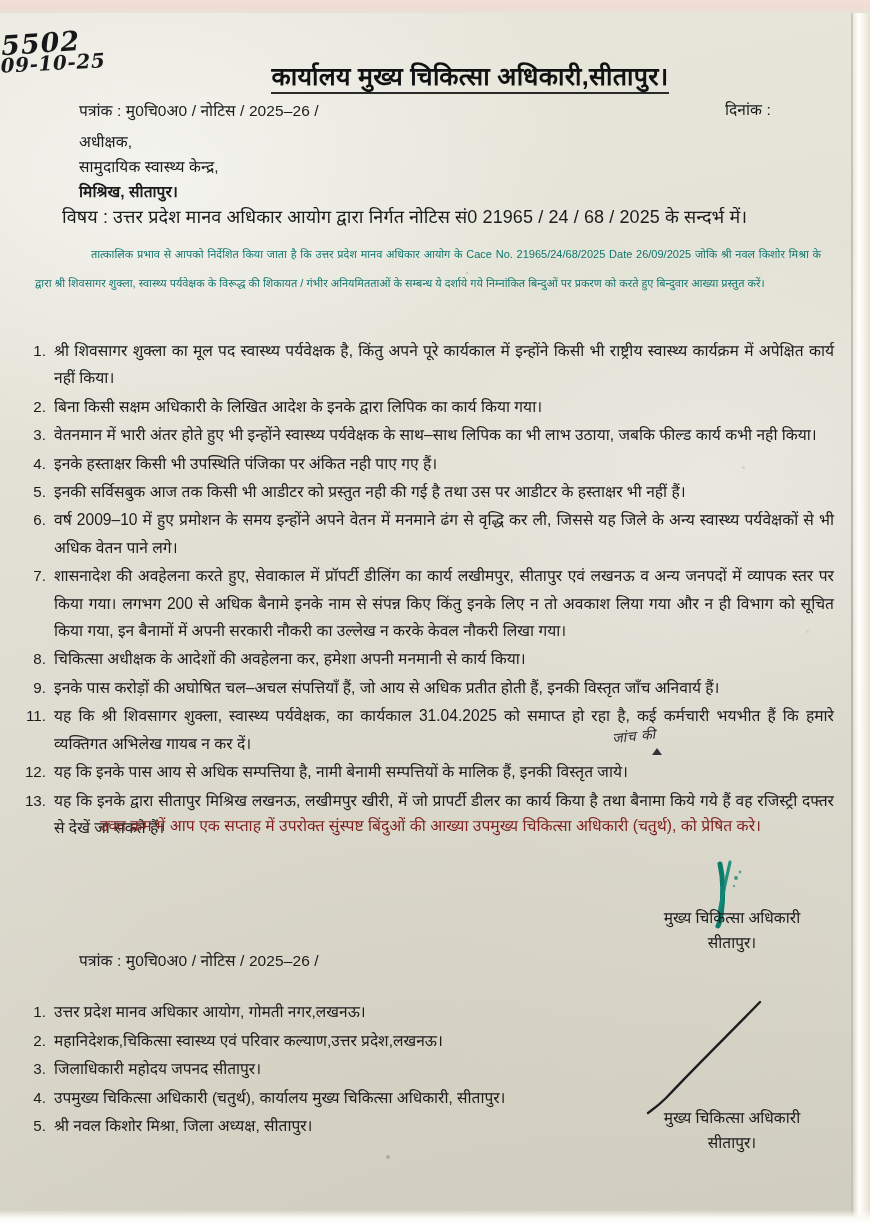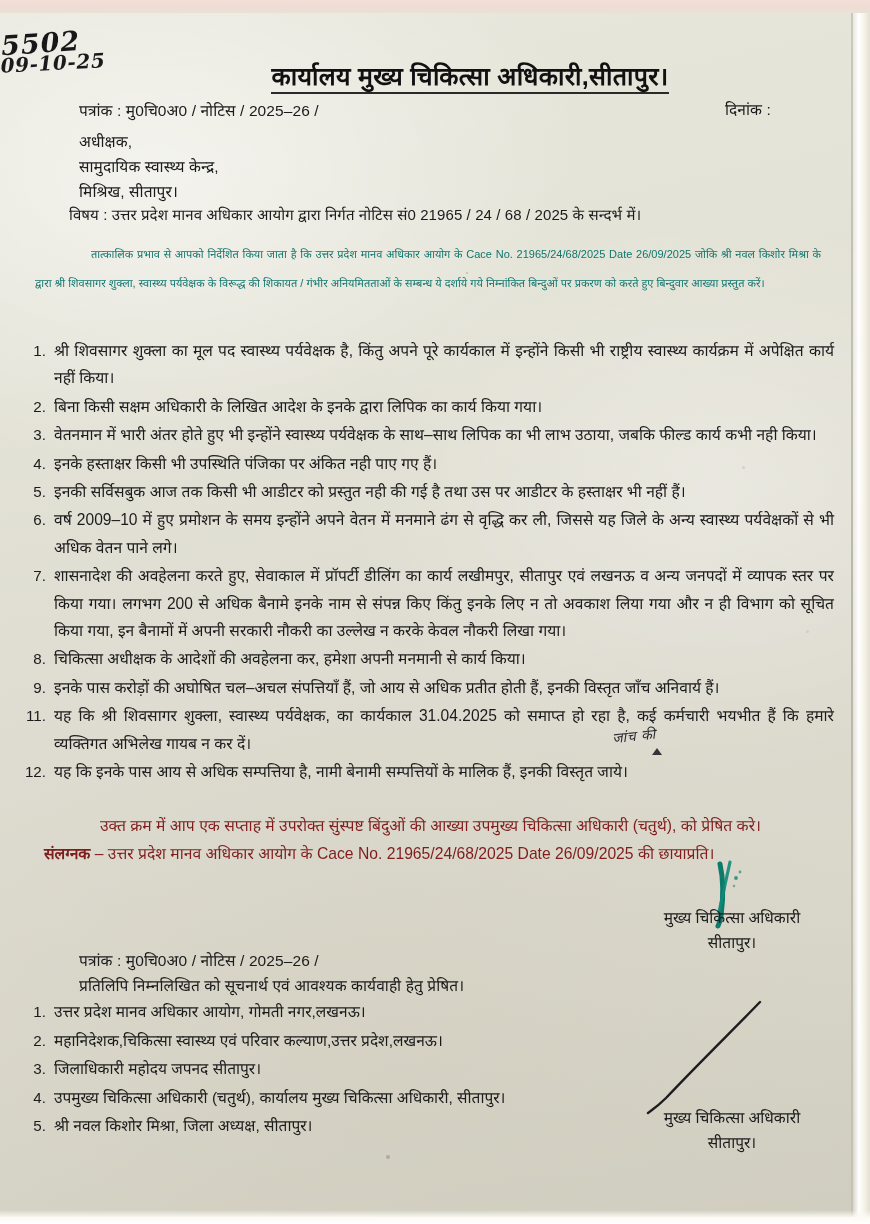--- a/index.html
+++ b/index.html
@@ -107,24 +107,24 @@
     transform: rotate(-3deg);
     letter-spacing: 0.6px;
   }
   .addr {
     left: 44px;
     font-size: 15.5px;
     text-align: center;
   }
   .addr1 { top: 130px; }
   .addr2 { top: 155px; }
-  .addr3 { top: 180px; }
+  .addr3 { top: 180px; font-weight: bold; }
   .subject {
-    left: 34px; top: 204px;
-    font-size: 15px;
+    left: 27px; top: 204px;
+    font-size: 18px;
   }
 
   .body-block {
     position: absolute;
     left: 35px; top: 240px;
     width: 786px;
     font-size: 11px;
     line-height: 29px;
     text-align: justify;
     color: #0f766e;
@@ -303,48 +303,47 @@
       <div class="pt-txt">इनके पास करोड़ों की अघोषित चल–अचल संपत्तियाँ हैं, जो आय से अधिक प्रतीत होती हैं, इनकी विस्तृत जाँच अनिवार्य हैं।</div>
     </div>
     <div class="pt">
       <div class="pt-num">11.</div>
       <div class="pt-txt">यह कि श्री शिवसागर शुक्ला, स्वास्थ्य पर्यवेक्षक, का कार्यकाल 31.04.2025 को समाप्त हो रहा है, कई कर्मचारी भयभीत हैं कि हमारे व्यक्तिगत अभिलेख गायब न कर दें।</div>
     </div>
     <div class="pt">
       <div class="pt-num">12.</div>
       <div class="pt-txt">यह कि इनके पास आय से अधिक सम्पत्तिया है, नामी बेनामी सम्पत्तियों के मालिक हैं, इनकी विस्तृत जाये।</div>
     </div>
+    <div class="pt">
+      <div class="pt-num">13.</div>
+      <div class="pt-txt">यह कि इनके द्वारा सीतापुर मिश्रिख लखनऊ, लखीमपुर खीरी, में जो प्रापर्टी डीलर का कार्य किया है तथा बैनामा किये गये हैं वह रजिस्ट्री दफ्तर से देखें जा सकते हैं।</div>
+    </div>
   </div>
 
   <div class="hand-insert">जांच की</div>
   <div class="hand-caret"></div>
 
   <div class="closing">
     <div><span class="indent">उक्त क्रम में आप एक सप्ताह में उपरोक्त सुंस्पष्ट बिंदुओं की आख्या उपमुख्य चिकित्सा अधिकारी (चतुर्थ), को प्रेषित करे।</span></div>
-    <div>
-      <span class="encl-label">संलग्नक</span>
-      <span>– उत्तर प्रदेश मानव अधिकार आयोग के Cace No. 21965/24/68/2025 Date 26/09/2025 की छायाप्रति।</span>
-    </div>
   </div>
 
   <svg class="mark" width="70" height="70" viewBox="0 0 70 70" style="left:690px;top:860px;">
     <path d="M30 4 C33 17, 34 33, 31 56 C30 62, 29 64, 28 66" stroke="#0d7a6a" stroke-width="5" fill="none" stroke-linecap="round"></path>
     <path d="M40 2 C37 16, 33 34, 29 52" stroke="#10897a" stroke-width="3.2" fill="none" stroke-linecap="round" opacity="0.9"></path>
     <circle cx="46" cy="18" r="1.9" fill="#0d7a6a" opacity="0.75"></circle>
     <circle cx="50" cy="12" r="1.4" fill="#0d7a6a" opacity="0.6"></circle>
     <circle cx="44" cy="26" r="1.2" fill="#0d7a6a" opacity="0.55"></circle>
   </svg>
 
   <div class="sign-block-1">
     <div>मुख्य चिकित्सा अधिकारी</div>
     <div>सीतापुर।</div>
   </div>
 
   <div class="ink copy-ref">पत्रांक : मु0चि0अ0 / नोटिस / 2025–26 /</div>
-  <div class="ink copy-intro">प्रतिलिपि निम्नलिखित को सूचनार्थ एवं आवश्यक कार्यवाही हेतु प्रेषित।</div>
 
   <div class="copy-list">
     <div class="pt">
       <div class="pt-num">1.</div>
       <div class="pt-txt">उत्तर प्रदेश मानव अधिकार आयोग, गोमती नगर,लखनऊ।</div>
     </div>
     <div class="pt">
       <div class="pt-num">2.</div>
       <div class="pt-txt">महानिदेशक,चिकित्सा स्वास्थ्य एवं परिवार कल्याण,उत्तर प्रदेश,लखनऊ।</div>
     </div>

